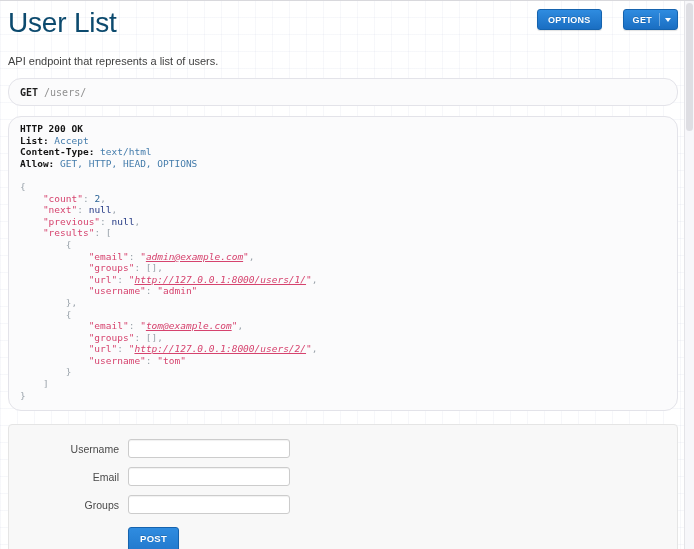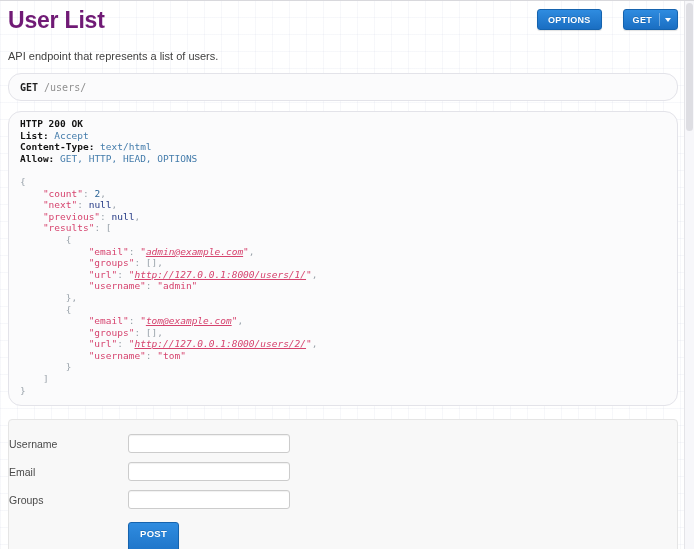--- a/index.html
+++ b/index.html
@@ -12,21 +12,21 @@
       linear-gradient(to right, rgba(208,213,228,0.18) 1px, transparent 1px),
       linear-gradient(to bottom, rgba(208,213,228,0.18) 1px, transparent 1px);
     background-size: 17px 17px;
     border-top: 1px solid #d8d8dc;
     color: #333;
   }
   .page { margin-left: 8px; width: 670px; }
 
   
   .header { display: flex; justify-content: space-between; align-items: flex-start; padding-top: 6px; }
-  h1.title { margin: 0; font-size: 23px; font-weight: bold; color: #701a75; letter-spacing: -0.2px; }
+  h1.title { margin: 0; font-size: 28px; font-weight: normal; color: #0c4a6e; letter-spacing: -0.2px; }
   .header-buttons { display: flex; gap: 21px; margin-top: 2px; }
 
   .btn {
     display: inline-flex; align-items: center;
     background: linear-gradient(#2f8ce0, #1a6ec2);
     border: 1px solid #1563ae; border-radius: 3px;
     color: #fff; font-family: "Liberation Sans", sans-serif;
     font-size: 9px; font-weight: bold; letter-spacing: 0.3px;
     padding: 5px 10px 4px; cursor: pointer;
     box-shadow: 0 1px 1px rgba(0,0,0,0.12);
@@ -64,21 +64,21 @@
   .kwd { color: #253a85; }
   .lit { color: #2a6496; }
   .pun { color: #9aa3ab; }
 
   
   .well {
     background: #f8f8f8; border: 1px solid #e5e5e5; border-radius: 4px;
     padding: 14px 0 15px; margin-bottom: 6px;
   }
   .form-row { display: flex; align-items: center; margin-bottom: 9px; }
-  .form-label { width: 110px; text-align: left; margin-right: 9px; font-size: 10.5px; color: #4a4a4a; }
+  .form-label { width: 110px; text-align: right; margin-right: 9px; font-size: 10.5px; color: #4a4a4a; }
   .form-input {
     width: 162px; height: 19px; padding: 2px 4px;
     border: 1px solid #ccc; border-radius: 3px; background: #fff;
     box-shadow: inset 0 1px 1px rgba(0,0,0,0.06); font-size: 10px;
     font-family: "Liberation Sans", sans-serif;
   }
   .form-actions { margin-left: 119px; margin-top: 13px; }
   .btn.post { padding: 5px 11px 20px; font-size: 9.5px; }
 
   

